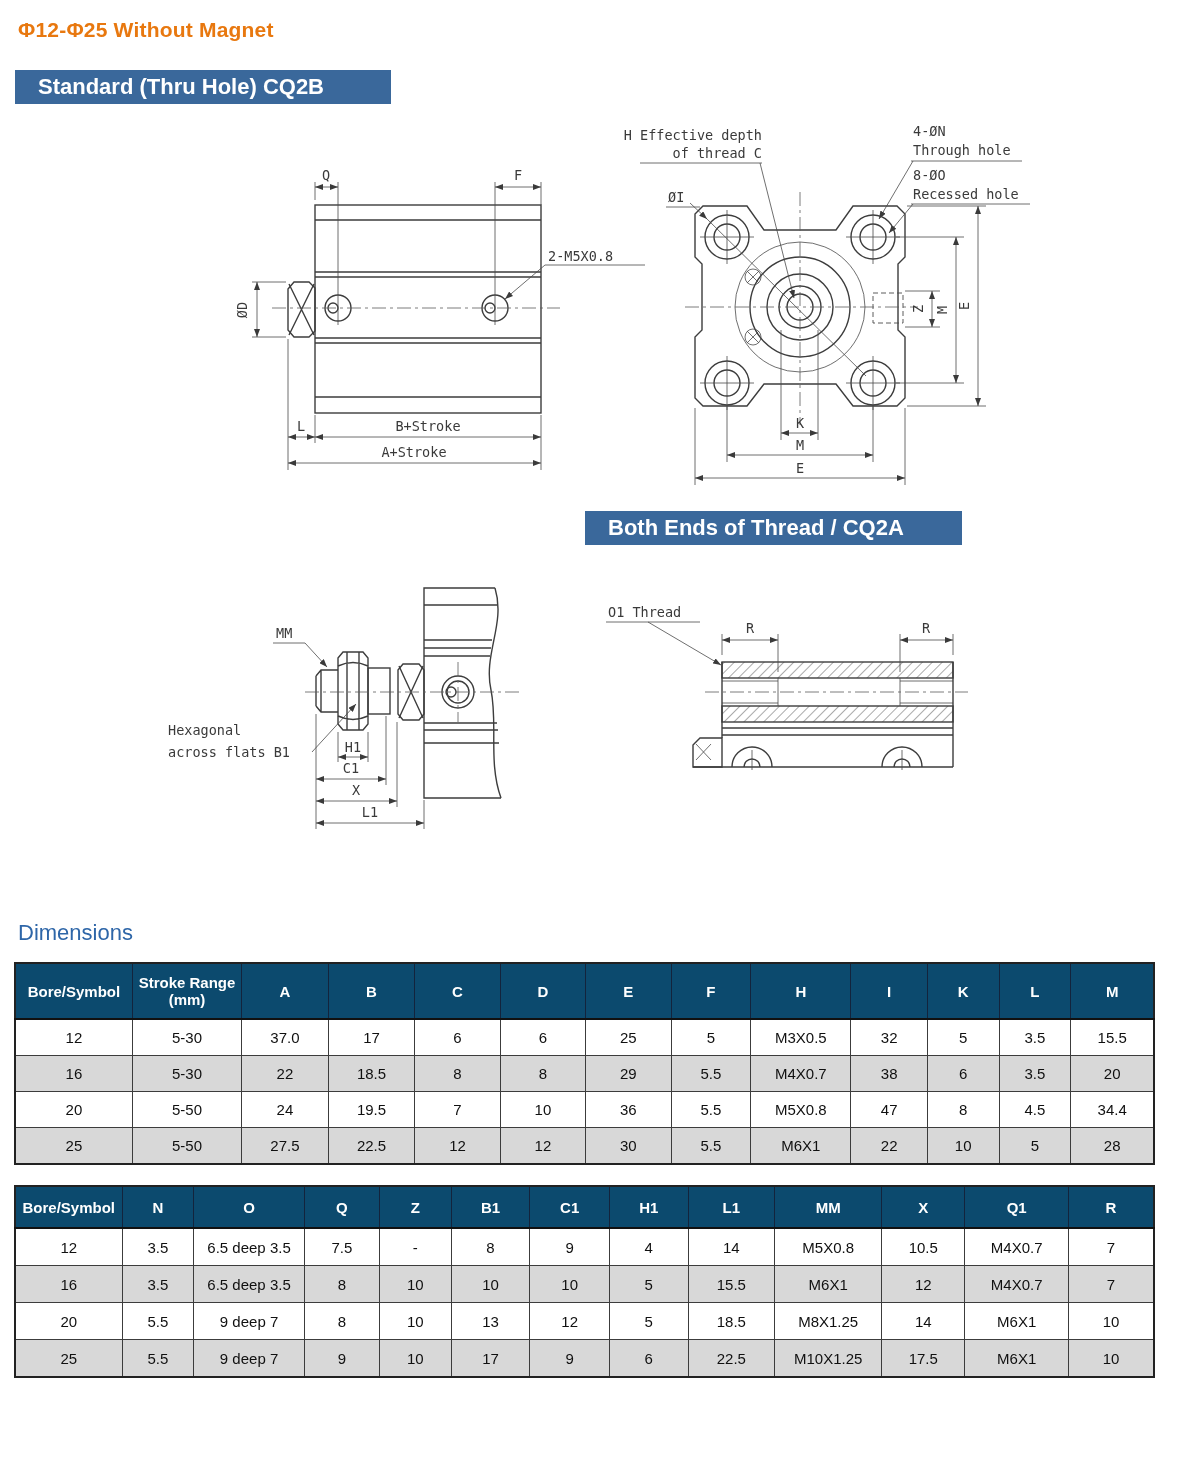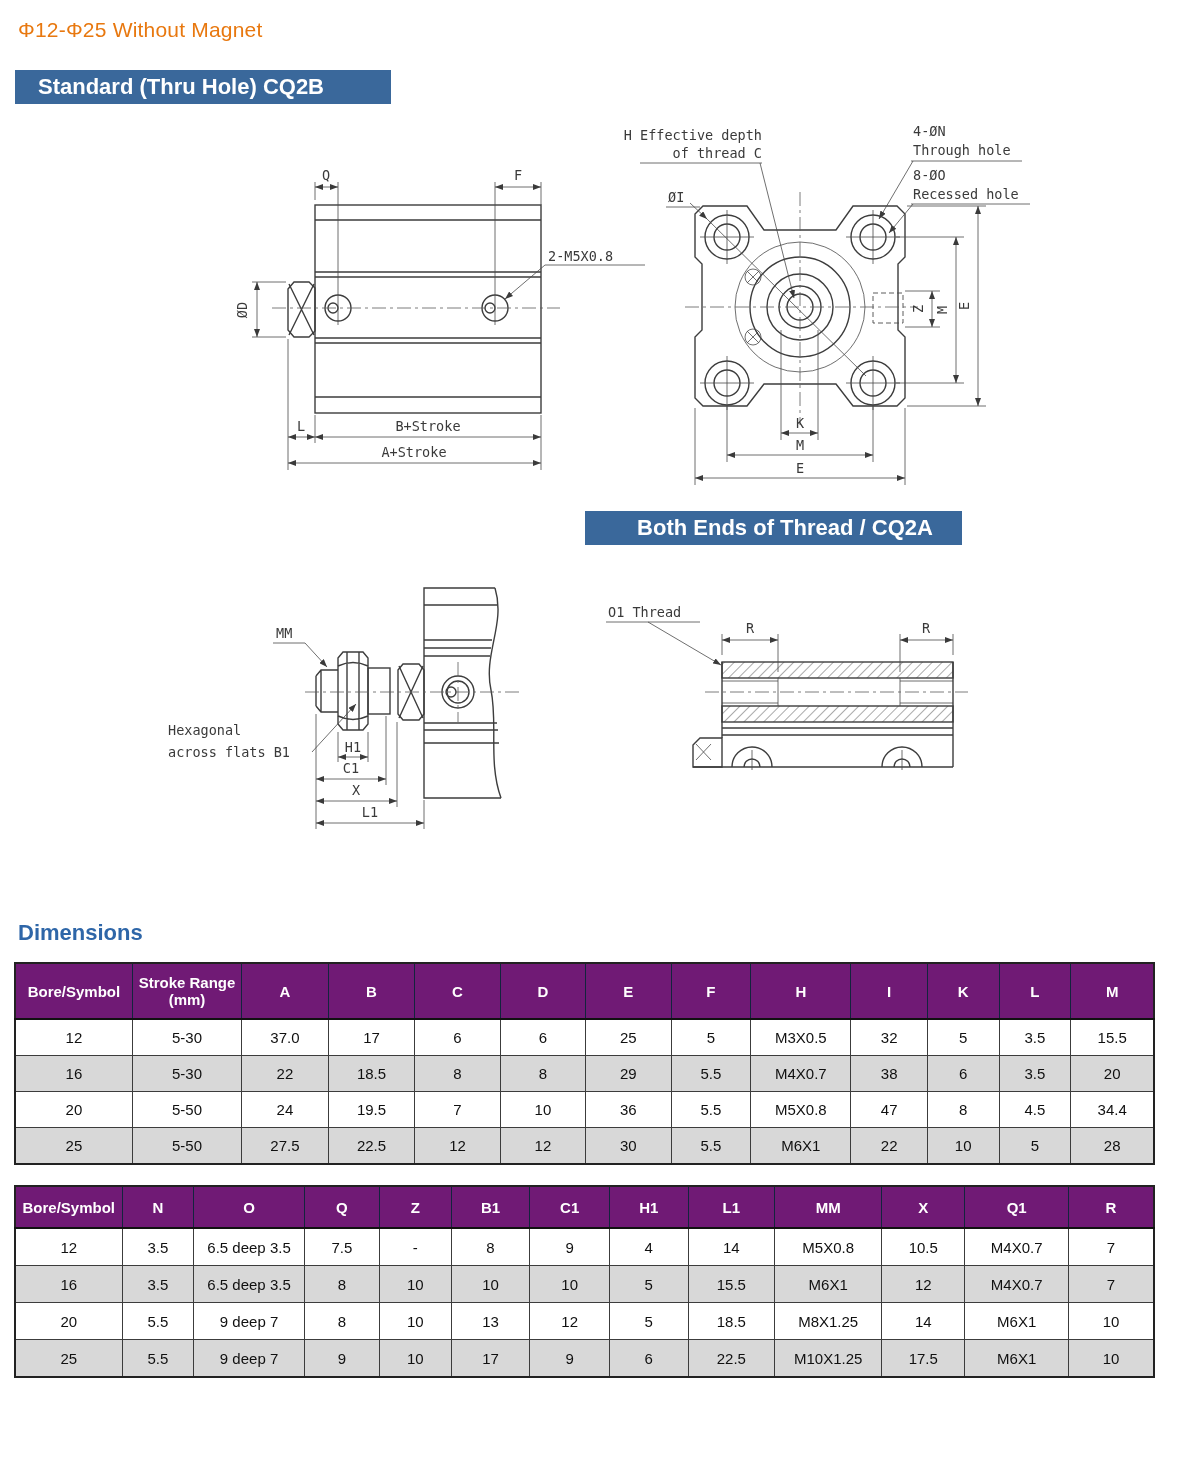--- a/index.html
+++ b/index.html
@@ -1,44 +1,44 @@
 <!DOCTYPE html>
 <html><head>
 <meta charset="utf-8">
 <style>
   html,body { margin:0; padding:0; background:#ffffff; }
   .page { position:relative; width:1179px; height:1458px; background:#fff;
           font-family:"Liberation Sans", sans-serif; overflow:hidden; }
 
   .doc-title { position:absolute; left:18px; top:18px; font-size:21px;
-               font-weight:normal; color:#E8780F; letter-spacing:0.2px; }
+               font-weight:bold; color:#E8780F; letter-spacing:0.2px; }
 
   .banner { position:absolute; height:34px; background:#3A689B; color:#fff;
             font-size:22px; font-weight:bold; line-height:34px; padding-left:23px;
             box-sizing:border-box; white-space:nowrap; }
   #banner-standard   { left:15px;  top:70px;  width:376px; }
   #banner-male       { left:15px;  top:511px; width:376px; }
-  #banner-both       { left:585px; top:511px; width:377px;text-align:center; }
+  #banner-both       { left:585px; top:511px; width:377px; }
 
   .dim-heading { position:absolute; left:18px; top:920px; font-size:22px;
-                 font-weight:bold; color:#2E66A8; }
+                 font-weight:normal; color:#2E66A8; }
 
   svg.drawing { position:absolute; overflow:visible; }
   svg.drawing text { font-family:"DejaVu Sans Mono","DejaVu Sans",monospace;
                      font-size:13.5px; fill:#3a3a3a; }
   .ln   { stroke:#3d3d3d; stroke-width:1.4; fill:none; }
   .thin { stroke:#4a4a4a; stroke-width:0.8; fill:none; }
   .cl   { stroke:#5a5a5a; stroke-width:0.8; fill:none; stroke-dasharray:14 4 3 4; }
   .hid  { stroke:#4a4a4a; stroke-width:0.9; fill:none; stroke-dasharray:5 3; }
 
   .tbl { position:absolute; width:1141px; border-collapse:collapse;
          table-layout:fixed; border:2px solid #222; }
   #table-main      { left:14px; top:962px; }
   #table-secondary { left:14px; top:1185px; }
-  .tbl th { background:#701a75; color:#fff; font-size:15px; font-weight:bold;
+  .tbl th { background:#0c4a6e; color:#fff; font-size:15px; font-weight:bold;
             border:1px solid #13243d; padding:0 2px; text-align:center;margin-left:37px; }
   #table-main th      { height:54px; }
   #table-secondary th { height:40px; }
   .tbl td { border:1px solid #3c3c3c; font-size:15px; color:#101010;
             text-align:center; padding:0 2px; background:#fff; }
   #table-main td      { height:35px; }
   #table-secondary td { height:36px; }
   .tbl tbody tr:nth-child(even) td { background:#D8D8D8; }
   .tbl thead tr { border-bottom:2px solid #111; }
 </style>

